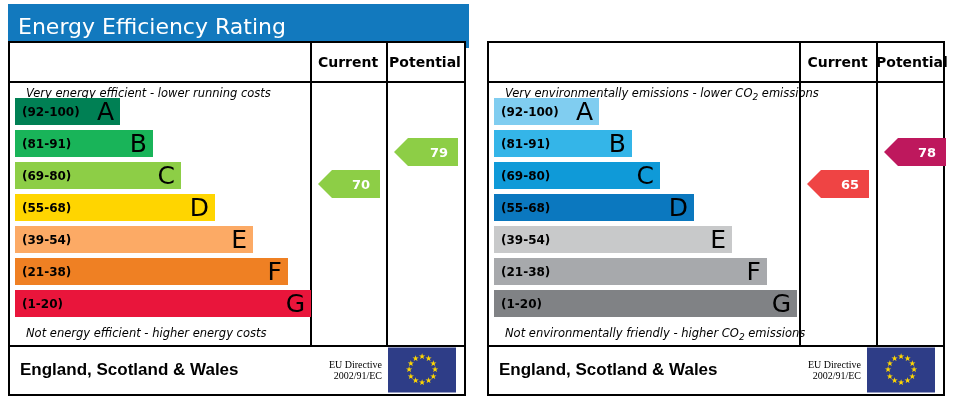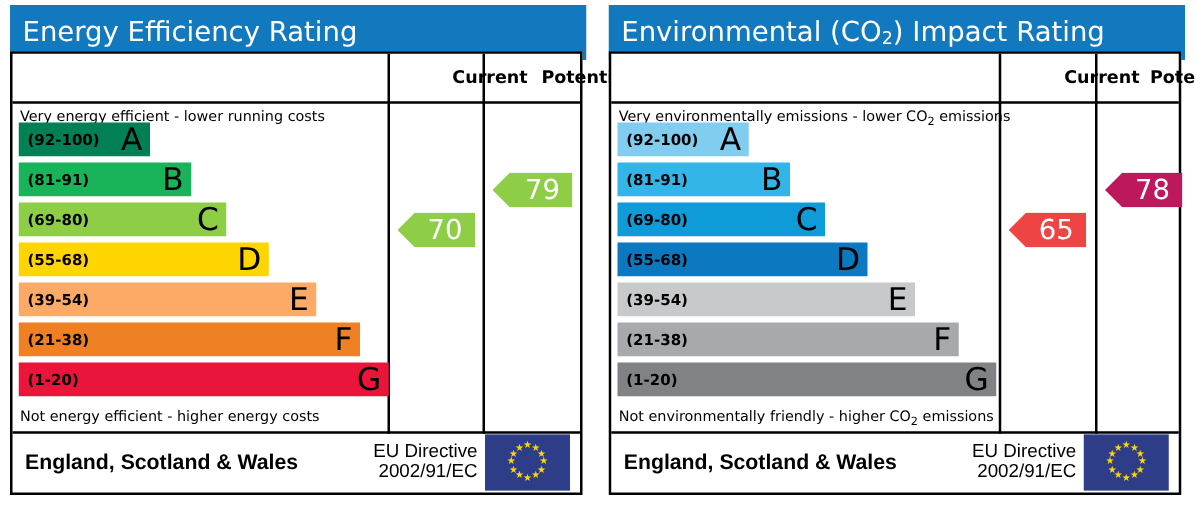--- a/index.html
+++ b/index.html
@@ -85,28 +85,28 @@
   .col-head {
     position: absolute;
     top: 0px;
     height: 38px;
     line-height: 38px;
     text-align: center;
     font-size: 14px;
     font-weight: bold;
     color: #000000;
     font-family: "DejaVu Sans", sans-serif;
-    margin-left: 44px;
   }
 
   
   .caption {
     position: absolute;
-    left: 6px;
+    left: 16px;
     font-size: 11.5px;
+    font-style: italic;
     color: #000000;
     font-family: "DejaVu Sans", sans-serif;
     white-space: nowrap;
   }
   .caption-top { top: 43px; }
   .caption-bottom { top: 283px; }
 
   
   .bands {
     position: absolute;
@@ -146,23 +146,24 @@
   
   .arrow {
     position: absolute;
     height: 28px;
     display: flex;
     align-items: center;
     justify-content: flex-end;
     padding-right: 10px;
     box-sizing: border-box;
     color: #ffffff;
-    font-size: 22px;
+    font-size: 13px;
     font-family: "DejaVu Sans", sans-serif;
     clip-path: polygon(14px 0, 100% 0, 100% 100%, 14px 100%, 0 50%);
+    font-weight: bold;
   }
 
   
   .footer-region {
     position: absolute;
     left: 0;
     right: 0;
     bottom: 0;
     height: 49px;
   }
@@ -175,23 +176,23 @@
     font-weight: bold;
     color: #000000;
     font-family: Liberation Sans, sans-serif;
     white-space: nowrap;
   }
   .footer-directive {
     position: absolute;
     right: 82px;
     top: 50%;
     transform: translateY(-50%);
-    font-size: 15px;
-    color: #000000;
-    font-family: Liberation Sans, sans-serif;
+    font-size: 10px;
+    color: #000000;
+    font-family: Liberation Serif, serif;
     text-align: right;
     line-height: 1.12;
     white-space: nowrap;
   }
   .eu-flag {
     position: absolute;
     right: 8px;
     top: 50%;
     transform: translateY(-50%);
     width: 68px;
@@ -288,23 +289,20 @@
             <span class="eu-star" style="left: 18.7417px; top: 12px; color: rgb(255, 215, 0);">★</span>
             <span class="eu-star" style="left: 23.5px; top: 7.24167px; color: rgb(255, 215, 0);">★</span>
           </div>
       </div>
 
     </div>
   </div>
 
   <div class="epc-chart" id="chart-co2">
 
-    <div class="title-bar">
-      <div class="title-text"><span>Environmental (CO</span><sub>2</sub><span>) Impact Rating</span></div>
-    </div>
 
     <div class="table-frame">
 
       <div class="vline" style="left:310px; top:0; bottom:47px;"></div>
       <div class="vline" style="left:387px; top:0; bottom:47px;"></div>
 
       <div class="hline" style="top:38px;"></div>
       <div class="hline" style="bottom:47px;"></div>
 
       <div class="col-head" style="left:310px; width:77px;">Current</div>

